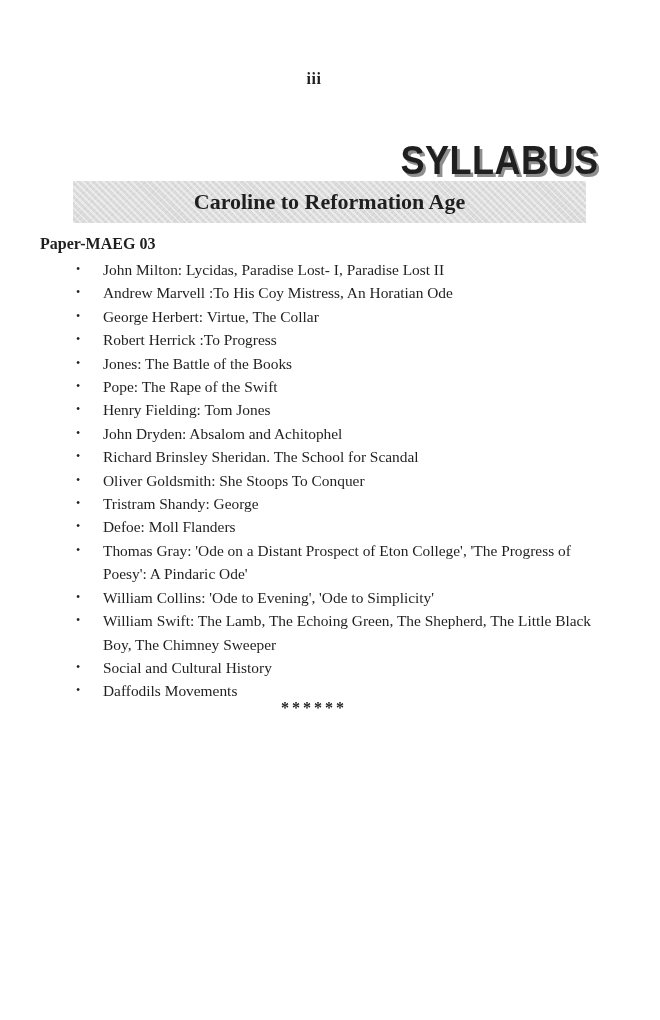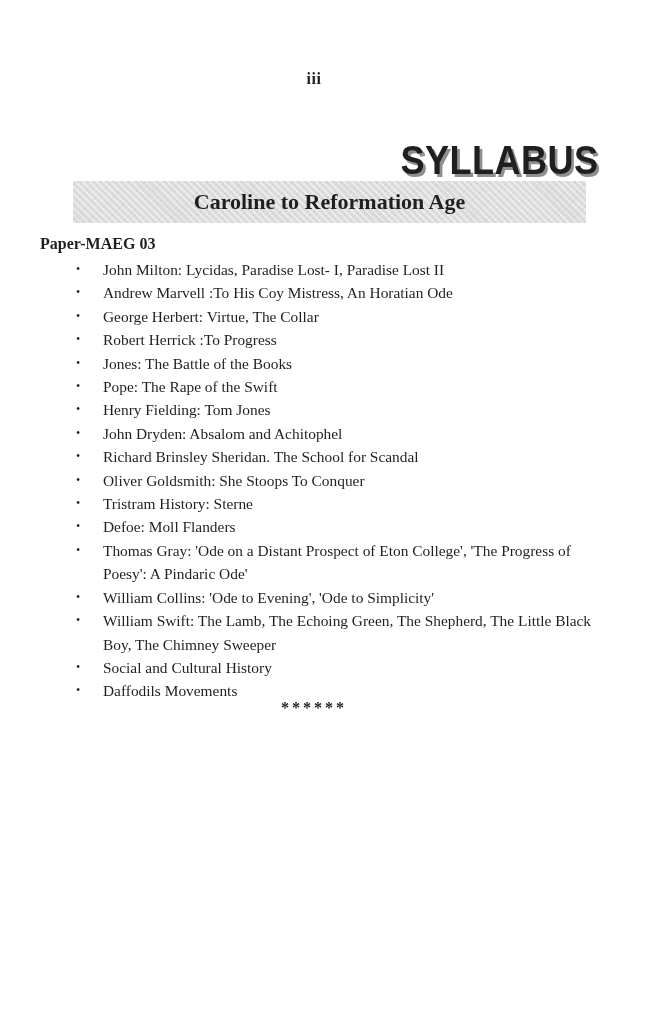--- a/index.html
+++ b/index.html
@@ -154,21 +154,21 @@
       <div class="s-item">
         <span class="s-bullet">•</span>
         <span class="s-text">Richard Brinsley Sheridan. The School for Scandal</span>
       </div>
       <div class="s-item">
         <span class="s-bullet">•</span>
         <span class="s-text">Oliver Goldsmith: She Stoops To Conquer</span>
       </div>
       <div class="s-item">
         <span class="s-bullet">•</span>
-        <span class="s-text">Tristram History: Sterne</span>
+        <span class="s-text">Tristram Shandy: George</span>
       </div>
       <div class="s-item">
         <span class="s-bullet">•</span>
         <span class="s-text">Defoe: Moll Flanders</span>
       </div>
       <div class="s-item">
         <span class="s-bullet">•</span>
         <span class="s-text">Thomas Gray: 'Ode on a Distant Prospect of Eton College',  'The Progress of Poesy': A Pindaric Ode'</span>
       </div>
       <div class="s-item">

